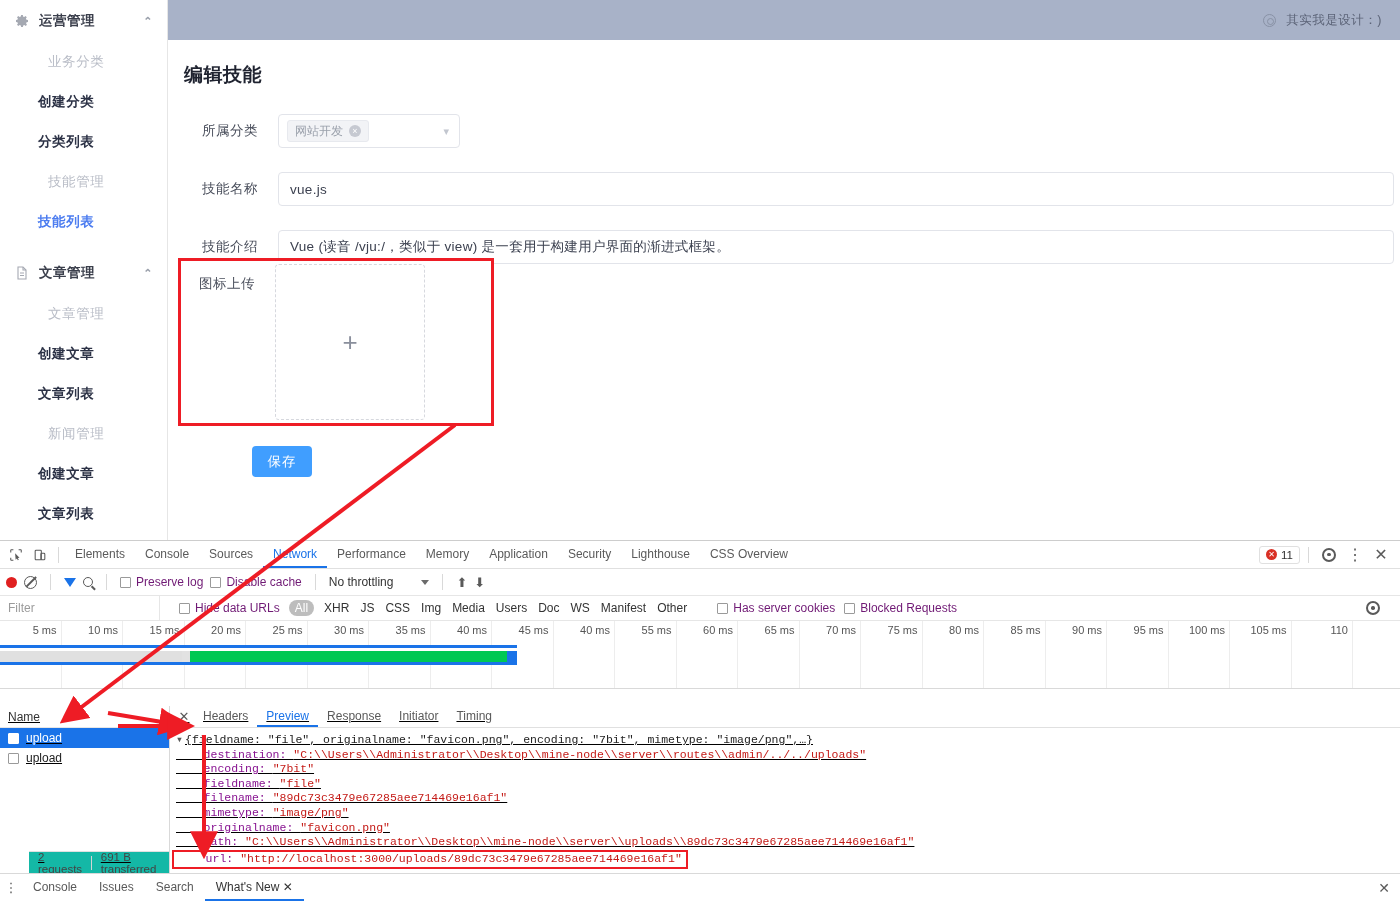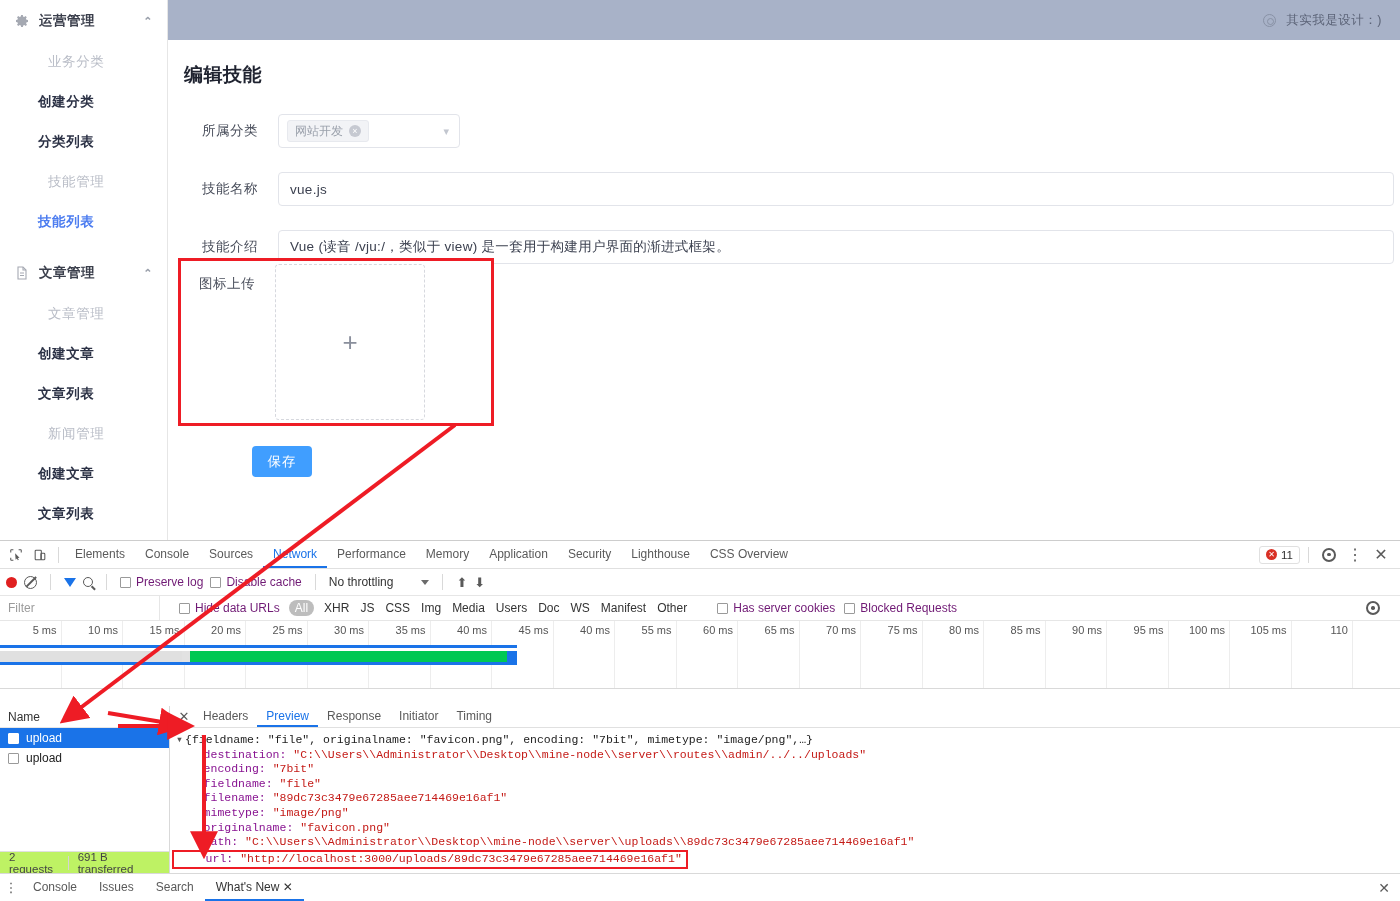--- a/index.html
+++ b/index.html
@@ -169,30 +169,30 @@
   .tl-bars { position:absolute; left:0; top:24px; width:517px; }
   .bar-a { height:3px; background:#1a73e8; }
   .bar-b { height:3px; background:#fff; }
   .bar-c { height:11px; background:#e2e2e2; position:relative; }
   .bar-c .seg-grey { position:absolute; left:0; top:0; height:11px; width:182px; background:#e0e0e0; }
   .bar-c .seg-green { position:absolute; left:190px; top:0; height:11px; right:10px; background:#00c853; }
   .bar-c .seg-blue { position:absolute; right:0; top:0; height:11px; width:10px; background:#1a73e8; }
   .bar-d { height:3px; background:#1a73e8; }
 
   
-  .dt-body { position:absolute; left:0; top:165px; right:0; bottom:28px; display:flex; }
+  .dt-body { position:absolute; left:0; top:165px; right:0; bottom:28px; display:flex;text-decoration:underline; }
   .req-list { width:170px; flex:0 0 170px; border-right:1px solid #d9d9d9; display:flex; flex-direction:column; }
   .req-head { height:22px; line-height:22px; font-size:12px; color:#333; padding-left:8px; border-bottom:1px solid #e6e6e6; }
   .req-rows { flex:1; }
   .req-row { display:flex; align-items:center; gap:7px; height:20px; padding-left:8px; font-size:12px; color:#222; }
   .req-row.sel { background:#1a73e8; color:#fff; }
   .req-row.sel .cbox { border-color:#fff; }
   .req-foot {
     height:22px; display:flex; align-items:center; font-size:11.5px; color:#444;
-    border-top:1px solid #e0e0e0; background:#bef264;
+    border-top:1px solid #e0e0e0; background:#14b8a6;margin-left:29px;
   }
   .req-foot span { padding:0 9px; }
   .req-foot .divider { width:1px; height:14px; background:#d4d4d4; padding:0; }
 
   .detail { flex:1; display:flex; flex-direction:column; min-width:0; }
   .detail-tabs { display:flex; align-items:center; height:22px; border-bottom:1px solid #e0e0e0; padding-left:4px; }
   .dclose { width:20px; text-align:center; font-size:13px; color:#5a5a5a; }
   .dtab { padding:0 9px; height:21px; line-height:21px; font-size:12px; color:#5a5a5a; }
   .dtab.sel { color:#1a73e8; border-bottom:2px solid #1a73e8; }
   .json {

